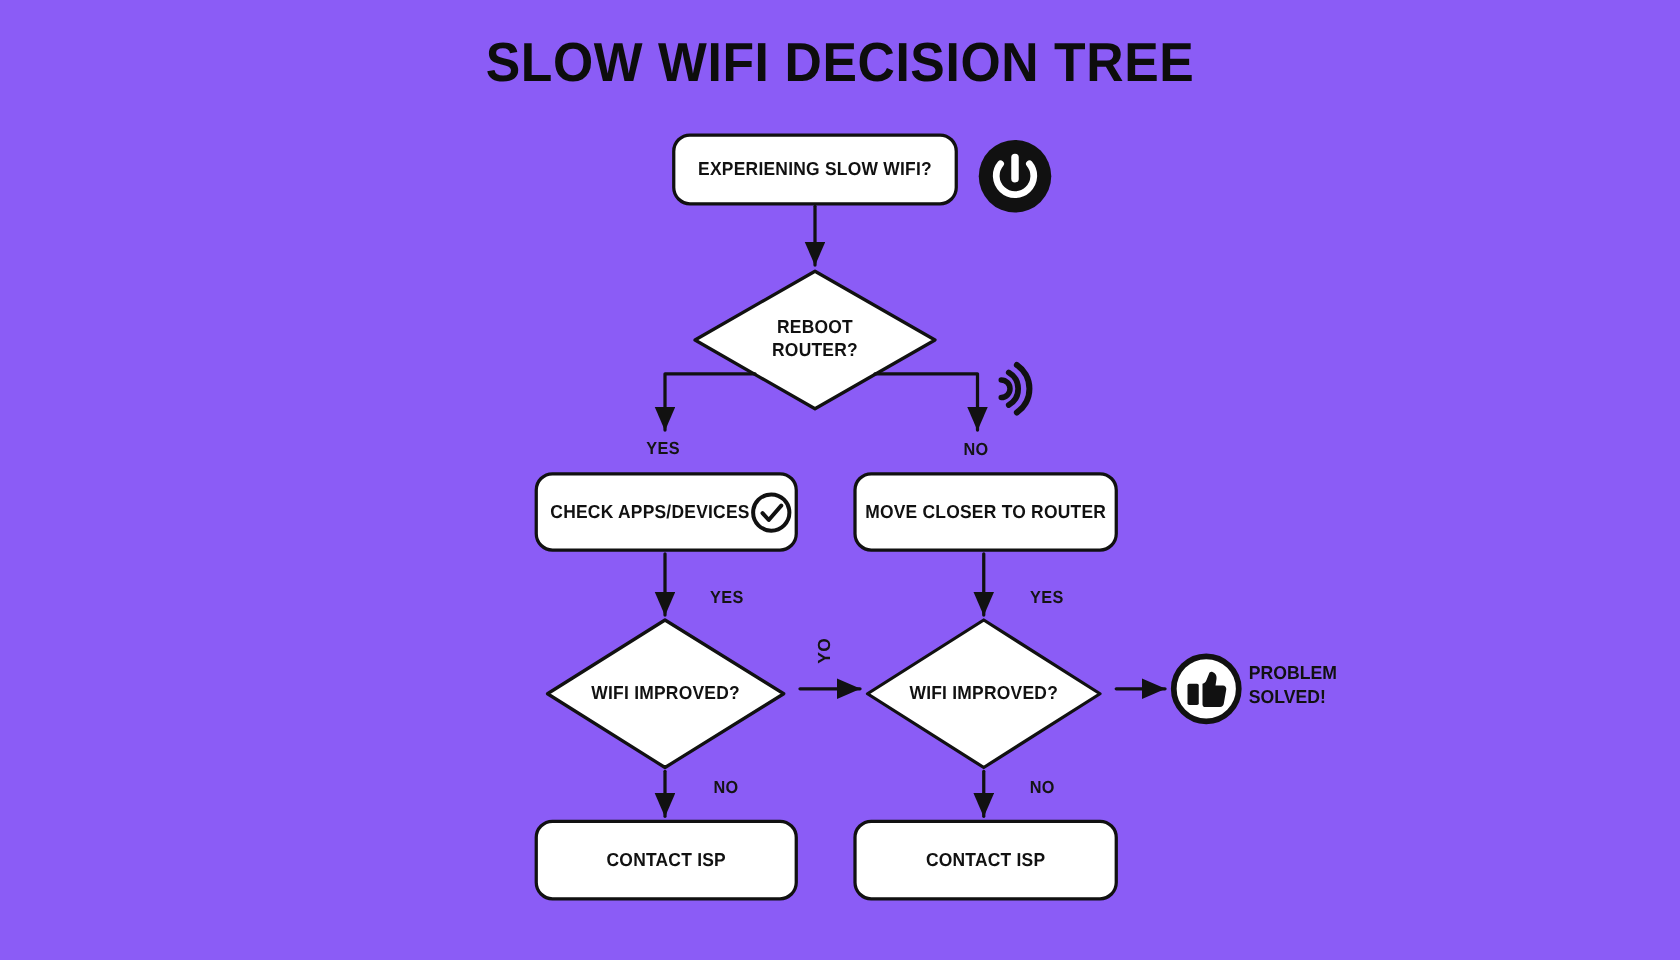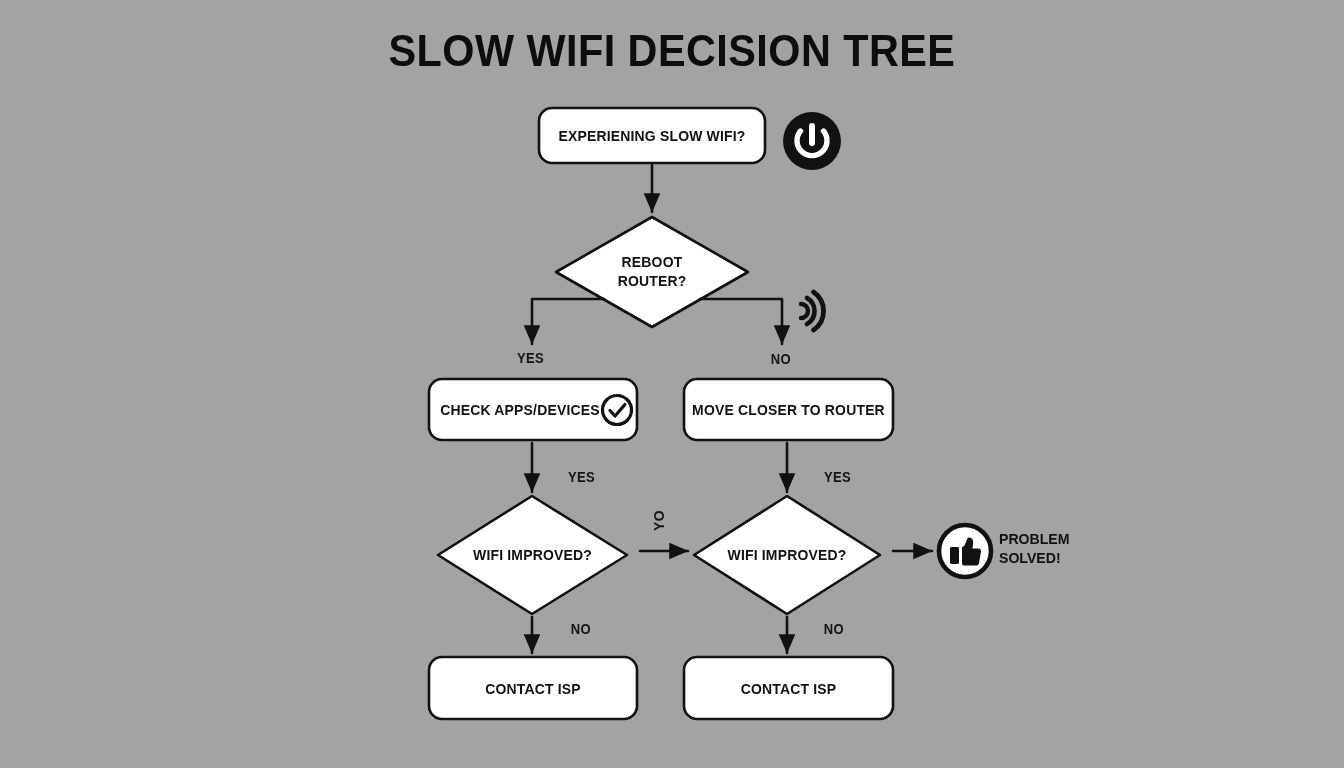--- a/index.html
+++ b/index.html
@@ -82,21 +82,21 @@
     line-height: 19px;
     color: #111111;
     white-space: pre-line;
     transform: scaleX(0.94);
     transform-origin: left top;
   }
 </style>
 </head>
 <body>
 
-<div id="canvas" style="background: #a3a3a3;">
+<div id="canvas" style="background: #8b5cf6;">
 
   <div class="page-title">SLOW WIFI DECISION TREE</div>
 
   <svg width="1344" height="768" style="position:absolute;left:0;top:0;">
     <defs>
       <marker id="arrowhead" markerWidth="9" markerHeight="9" refX="7.2" refY="3.2" orient="auto" markerUnits="strokeWidth">
         <path d="M0,0 L0,6.4 L7.4,3.2 z" fill="#111111"></path>
       </marker>
     </defs>
 

